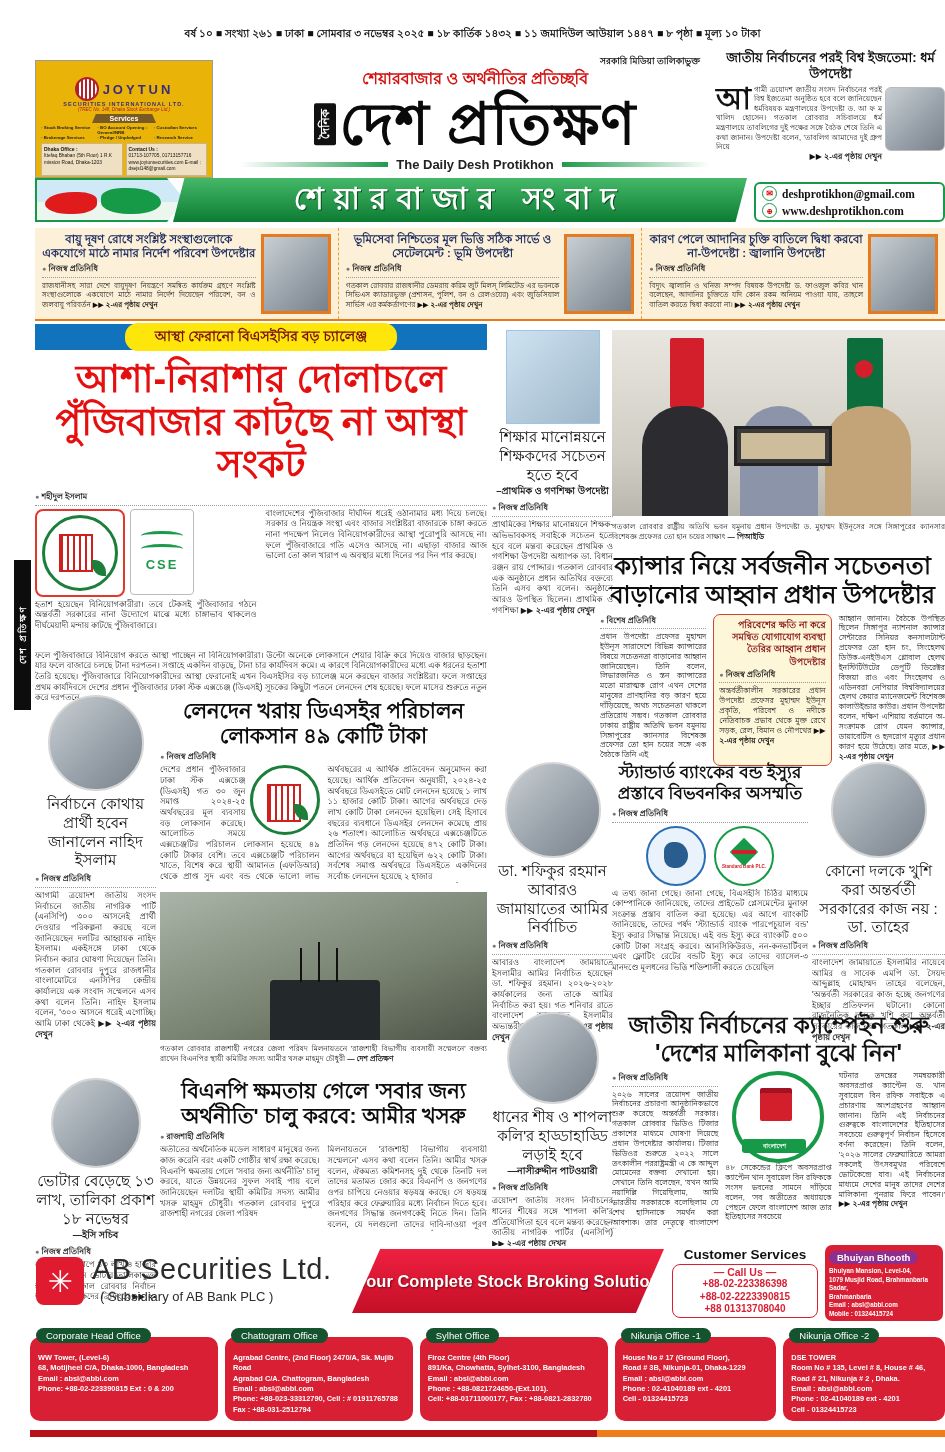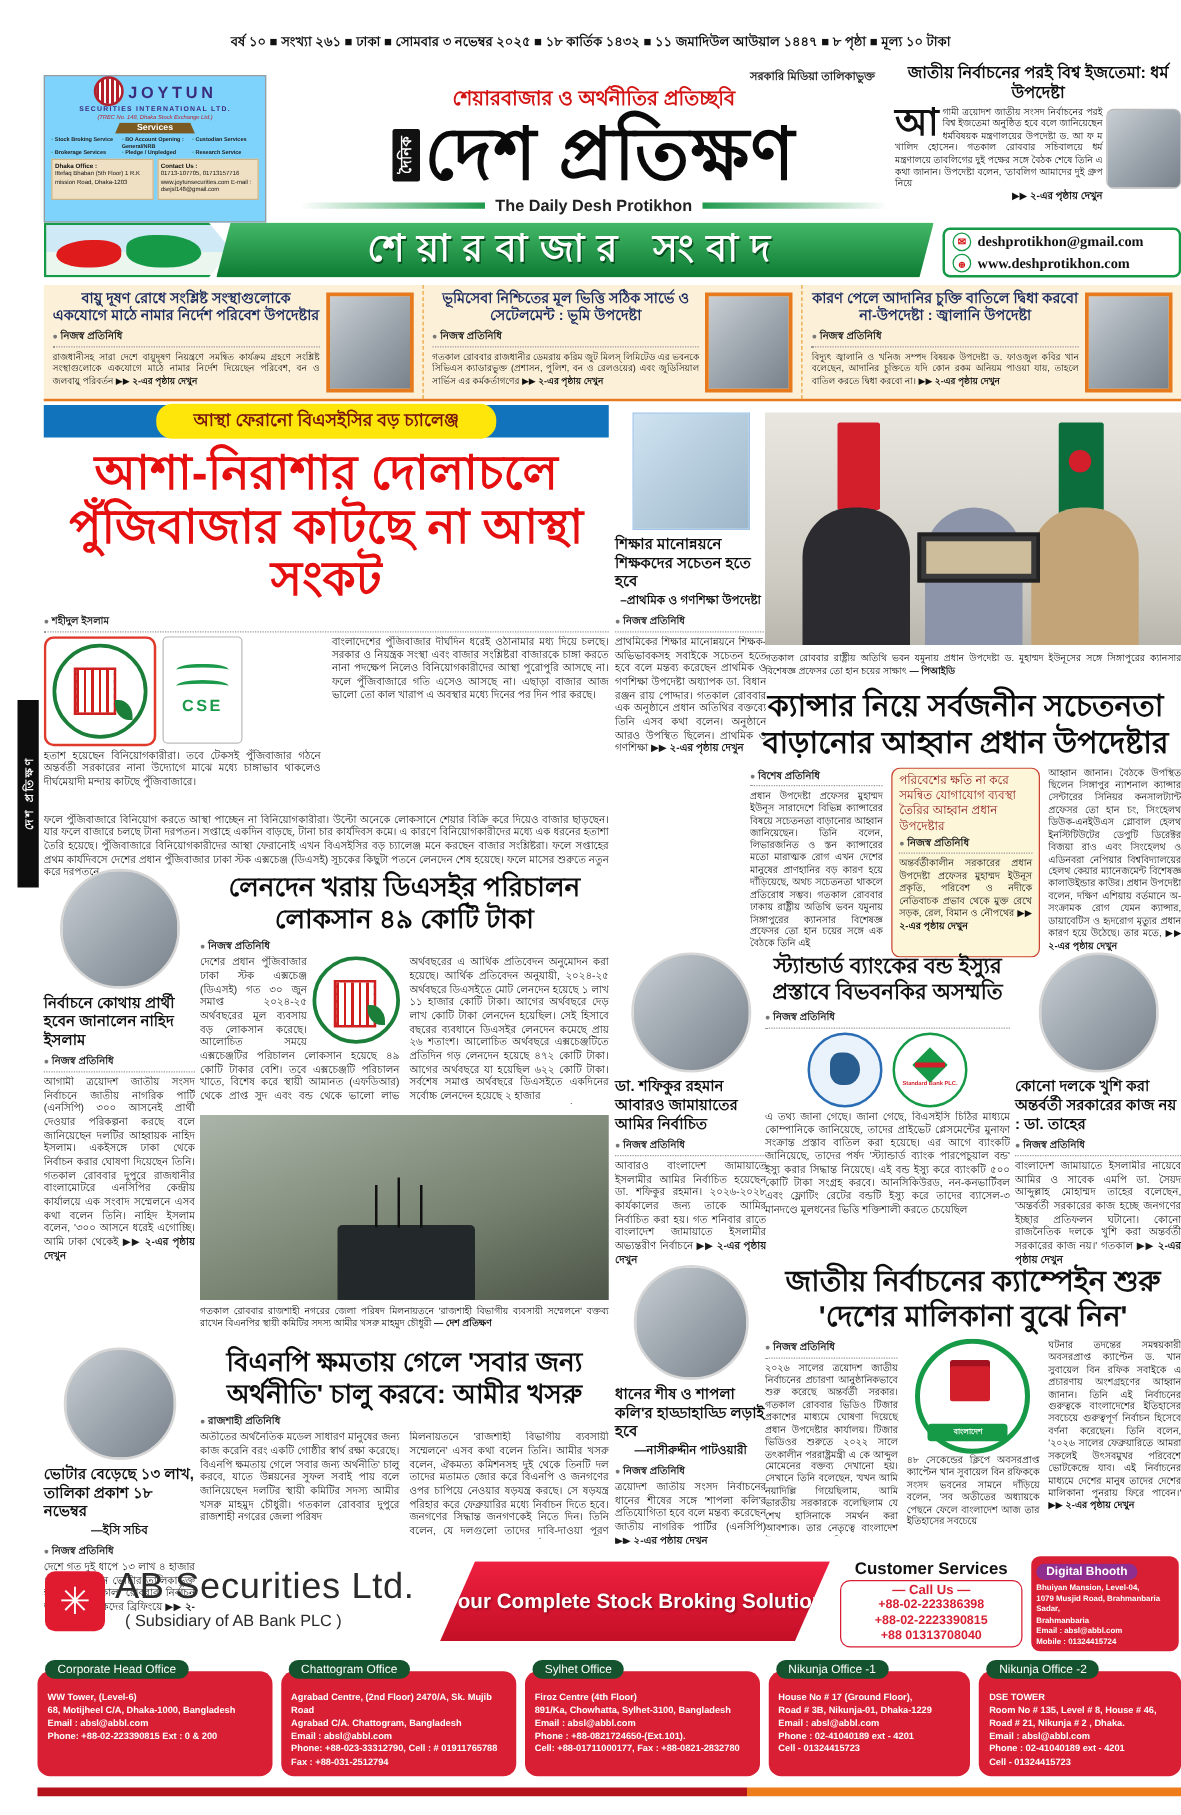--- a/index.html
+++ b/index.html
@@ -11,21 +11,21 @@
   .ph{background:linear-gradient(135deg,#c9cfd4,#9aa3ab 55%,#79828a);}
   .circle{border-radius:50%;border:2px solid #d6d6d6;}
   .byline{font-size:8px;font-weight:bold;color:#222;margin:2px 0;}
   .byline .dot{color:#777;font-size:7px;}
   .dotline{border-top:1px dotted #999;margin:2px 0 3px;}
   .more{font-weight:bold;font-size:8px;text-align:right;color:#111;}
   .body-sm{font-size:8.2px;line-height:1.3;color:#1a1a1a;}
   .hl-black{font-weight:bold;color:#0d0d0d;line-height:1.2;text-align:center;}
   
   .dateline{top:26px;left:0;right:0;text-align:center;font-size:10.5px;font-weight:bold;color:#111;}
-  .joytun{left:35px;top:60px;width:178px;height:118px;border:1px solid #9b9b9b;background:#7dd3fc;padding:0 5px;box-sizing:border-box;}
+  .joytun{left:35px;top:60px;width:178px;height:118px;border:1px solid #9b9b9b;background:#eab308;padding:16px 5px;box-sizing:border-box;}
   .jy-row{display:flex;align-items:center;justify-content:center;gap:4px;}
   .jy-emblem{width:20px;height:20px;border:2px solid #b3202c;border-radius:50%;background:repeating-linear-gradient(90deg,#b3202c 0 2px,#fff 2px 4px);}
   .jy-name{color:#3c2c7e;font-weight:bold;font-size:13px;letter-spacing:3px;line-height:1;}
   .jy-sub{color:#3c2c7e;font-weight:bold;font-size:5.5px;letter-spacing:1px;text-align:center;}
   .jy-trec{color:#b3202c;font-size:4.6px;text-align:center;font-style:italic;}
   .jy-serv{margin:2px auto;width:64px;background:#7a5a22;color:#fff;font-weight:bold;font-size:7px;text-align:center;padding:1px 0;clip-path:polygon(6% 0,94% 0,100% 100%,0 100%);}
   .jy-list{display:grid;grid-template-columns:1fr 1fr 1fr;gap:0 3px;font-size:4.4px;color:#222;font-weight:bold;}
   .jy-list div::before{content:"◦ ";color:#0a7a3a;}
   .jy-bottom{display:flex;gap:3px;margin-top:3px;}
   .jy-box{flex:1;background:#efe0c4;border:1px solid #c9b58c;font-size:4.8px;padding:2px;line-height:1.35;}
@@ -83,21 +83,21 @@
             background:repeating-linear-gradient(90deg,#cf2020 0 2px,#fff 2px 6px),repeating-linear-gradient(0deg,#cf2020 0 2px,#fff 2px 6px);}
   .dse-leaf{position:absolute;right:9px;bottom:12px;width:14px;height:16px;background:#1b7f3a;border-radius:0 80% 0 80%;}
   .cse-box{width:62px;height:84px;border:1px solid #bbb;border-radius:4px;background:#fff;display:flex;flex-direction:column;align-items:center;justify-content:center;gap:3px;}
   .cse-wave{width:42px;height:7px;border-radius:50%;border-top:3px solid #1b9a4b;}
   .cse-label{color:#1b9a4b;font-weight:bold;font-size:13px;letter-spacing:2px;}
   .lead-p3{margin-top:4px;}
   
   .art-hl-lg{font-size:21px;}
   .sideart{width:121px;}
   .side-photo{width:92px;height:92px;margin:0 auto;display:block;}
-  .side-hl{font-size:12px;font-weight:bold;text-align:left;line-height:1.25;margin-top:4px;}
+  .side-hl{font-size:15px;font-weight:normal;text-align:center;line-height:1.25;margin-top:4px;}
   .attrib{font-size:9.5px;font-weight:bold;text-align:center;}
   .dse-art{left:160px;top:698px;width:327px;}
   .dse-art .cols{display:flex;gap:8px;margin-top:2px;}
   .dse-logo-float{float:right;margin:0 0 3px 4px;}
   .dse-logo-float .dse-seal{width:64px;height:64px;}
   .khasru-photo{left:160px;top:892px;width:327px;height:148px;position:absolute;background:linear-gradient(160deg,#aab4a8,#77816f 60%,#4c5548);overflow:hidden;}
   .podium{position:absolute;left:110px;bottom:0;width:110px;height:60px;background:#23282b;border-radius:4px 4px 0 0;}
   .mic{position:absolute;width:2px;height:34px;background:#111;bottom:58px;}
   .caption{font-size:7.4px;line-height:1.35;margin-top:2px;}
   .credit{font-weight:bold;white-space:nowrap;}
@@ -112,21 +112,21 @@
   .flag-bd::after{content:"";position:absolute;left:8px;top:22px;width:18px;height:18px;border-radius:50%;background:#d21f2b;}
   .suit{position:absolute;bottom:-10px;width:86px;height:120px;border-radius:40px 40px 0 0;}
   .plaque{position:absolute;left:122px;top:96px;width:92px;height:34px;background:#3a3a3a;border:3px solid #222;}
   .plaque::after{content:"";position:absolute;inset:4px;background:#cdbd9a;}
   .yunus-cap{left:612px;top:520px;width:333px;}
   .cancer{left:600px;top:552px;width:345px;}
   .cancer-hl{font-size:24px;}
   .cancer-cols{display:flex;gap:7px;margin-top:4px;height:152px;overflow:hidden;}
   .cancer-col{flex:1;min-width:0;font-size:7.6px;line-height:1.3;text-align:justify;}
   .ybox{background:#fdf6d8;border:1.5px solid #cc4433;border-radius:7px;padding:4px 5px;box-sizing:border-box;}
-  .ybox-hl{color:#8a1a1a;font-size:9.5px;font-weight:normal;text-align:left;line-height:1.3;}
+  .ybox-hl{color:#8a1a1a;font-size:9.5px;font-weight:bold;text-align:right;line-height:1.3;}
   .shafiq{left:492px;top:762px;}
   .stdbank{left:612px;top:762px;width:196px;}
   .std-hl{font-size:17px;font-weight:bold;text-align:center;line-height:1.25;}
   .std-logos{display:flex;justify-content:center;gap:8px;margin:3px 0;}
   .bsec-logo{width:56px;height:56px;border-radius:50%;border:2px solid #2a6db5;background:#eaf3fb;position:relative;}
   .bsec-logo::after{content:"";position:absolute;left:16px;top:14px;width:24px;height:26px;background:#2a5d8f;border-radius:40% 60% 55% 45%;}
   .sb-logo{width:56px;height:56px;border-radius:50%;border:2px solid #169a47;background:#fff;display:flex;flex-direction:column;align-items:center;justify-content:center;gap:2px;}
   .sb-diamond{width:20px;height:20px;background:#169a47;transform:rotate(45deg);position:relative;}
   .sb-diamond::after{content:"";position:absolute;left:8px;top:-2px;width:4px;height:24px;background:#d21f2b;transform:rotate(45deg);}
   .sb-name{font-size:4.6px;color:#d21f2b;font-weight:bold;text-align:center;}
@@ -498,21 +498,21 @@
       <div class="cs">
         <div class="cs-title">Customer Services</div>
         <div class="cs-box">
           <div class="cs-call">— Call Us —</div>
           <div class="cs-num">+88-02-223386398</div>
           <div class="cs-num">+88-02-2223390815</div>
           <div class="cs-num">+88 01313708040</div>
         </div>
       </div>
       <div class="booth">
-        <span class="booth-pill">Digital Bhooth</span>
+        <span class="booth-pill">Bhuiyan Bhooth</span>
         <div class="booth-txt">
           <div>Bhuiyan Mansion, Level-04,</div>
           <div>1079 Musjid Road, Brahmanbaria Sadar,</div>
           <div>Brahmanbaria</div>
           <div>Email : absl@abbl.com</div>
           <div>Mobile : 01324415724</div>
         </div>
       </div>
     </div>
     <div class="offices">

